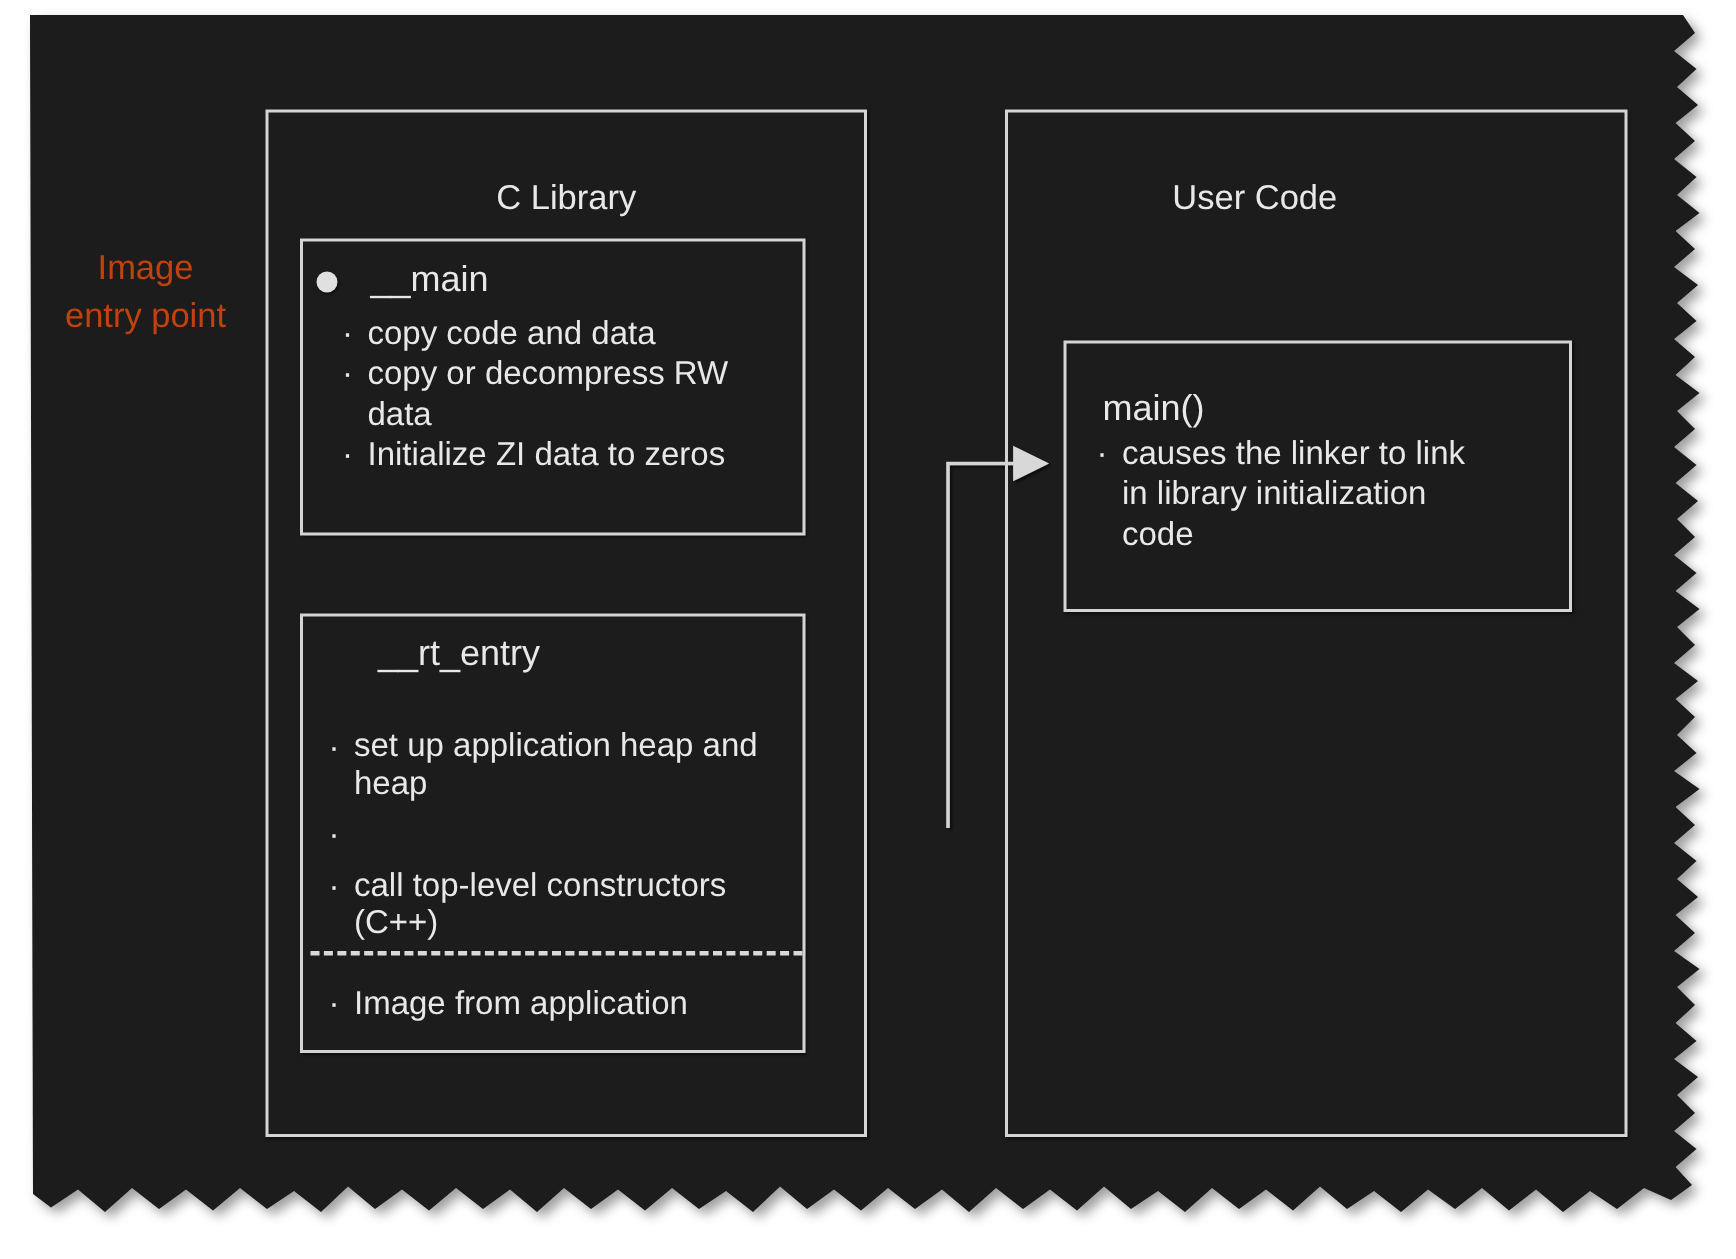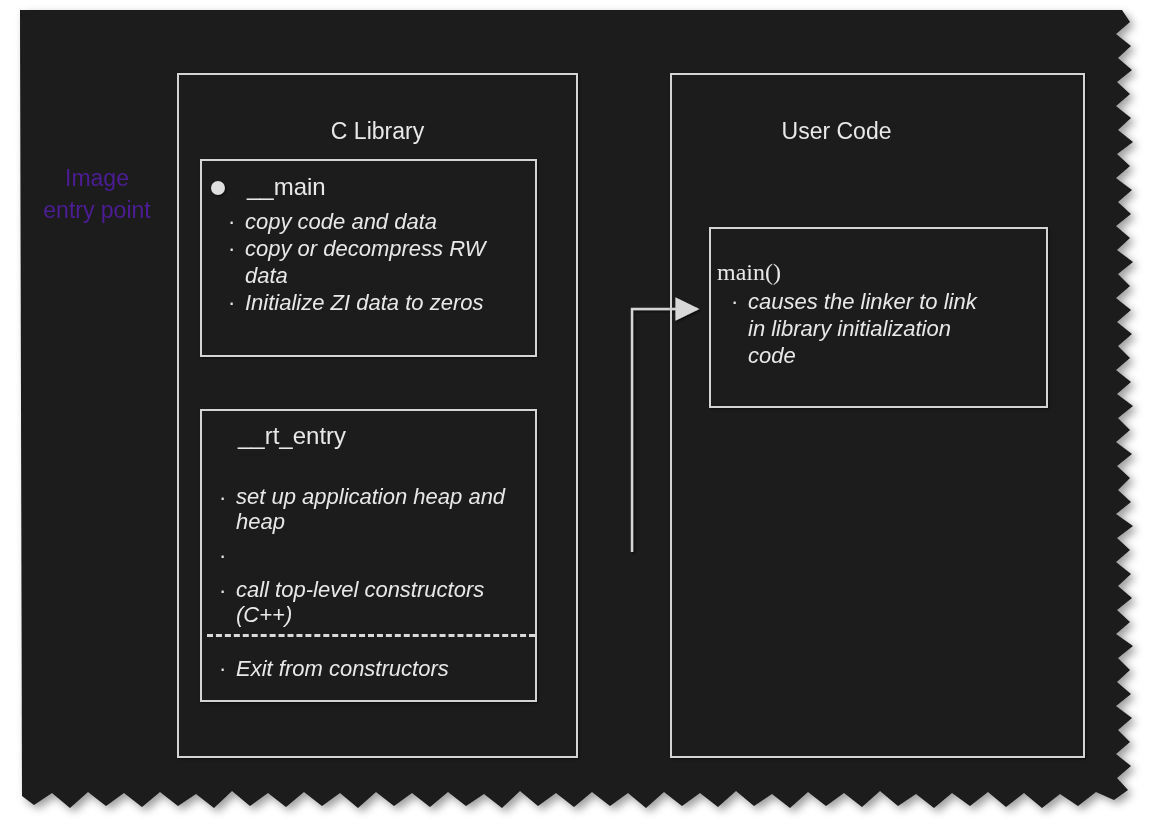--- a/index.html
+++ b/index.html
@@ -58,25 +58,24 @@
   }
   .bullets .b-dot {
     width: 17px;
     flex: 0 0 17px;
     text-align: left;
     font-size: 22px;
     line-height: 27px;
   }
   .bullets .b-txt {
     flex: 1 1 auto;
-    font-style: italic;
   }
   .side-label {
     position: absolute;
-    color: #4c1d95;
+    color: #c2410c;
     font-size: 23px;
     line-height: 32px;
     text-align: center;
     white-space: pre-line;
   }
   .entry-dot {
     position: absolute;
     width: 14px;
     height: 14px;
     border-radius: 50%;
@@ -171,47 +170,47 @@
       <span class="b-dot">·</span>
       <span class="b-txt">copy or decompress RW data</span>
     </div>
     <div class="b-row">
       <span class="b-dot">·</span>
       <span class="b-txt">Initialize ZI data to zeros</span>
     </div>
   </div>
 
   <div class="box" style="left:200px; top:409px; width:337px; height:293px;"></div>
-  <div class="node-title" style="left:238px; top:422px;">__rt_entry</div>
+  <div class="node-title" style="left:252px; top:422px;">__rt_entry</div>
   <div class="bullets" style="left:219px; top:484px; width:312px; line-height:25px;">
     <div class="b-row" style="margin-bottom:8px;">
       <span class="b-dot">·</span>
       <span class="b-txt">set up application heap and heap</span>
     </div>
     <div class="b-row" style="margin-bottom:8px;">
       <span class="b-dot">·</span>
     </div>
     <div class="b-row">
       <span class="b-dot">·</span>
       <span class="b-txt">call top-level constructors (C++)</span>
     </div>
   </div>
   <div class="dashsep" style="left:207px; top:634px; width:328px;"></div>
   <div class="bullets" style="left:219px; top:655px; width:312px;">
     <div class="b-row">
       <span class="b-dot">·</span>
-      <span class="b-txt">Exit from constructors</span>
+      <span class="b-txt">Image from application</span>
     </div>
   </div>
 
   <div class="box" style="left:670px; top:73px; width:415px; height:685px;"></div>
   <div class="group-title" style="left:670px; top:118px; width:333px;">User Code</div>
 
   <div class="box" style="left:709px; top:227px; width:339px; height:181px;"></div>
-  <div class="node-title" style="left:717px; top:259px;font-family:Liberation Serif, serif;">main()</div>
+  <div class="node-title" style="left:735px; top:259px;">main()</div>
   <div class="bullets" style="left:731px; top:288px; width:250px;">
     <div class="b-row">
       <span class="b-dot">·</span>
       <span class="b-txt">causes the linker to link in library initialization code</span>
     </div>
   </div>
 
 </div>
 
 </body></html>

